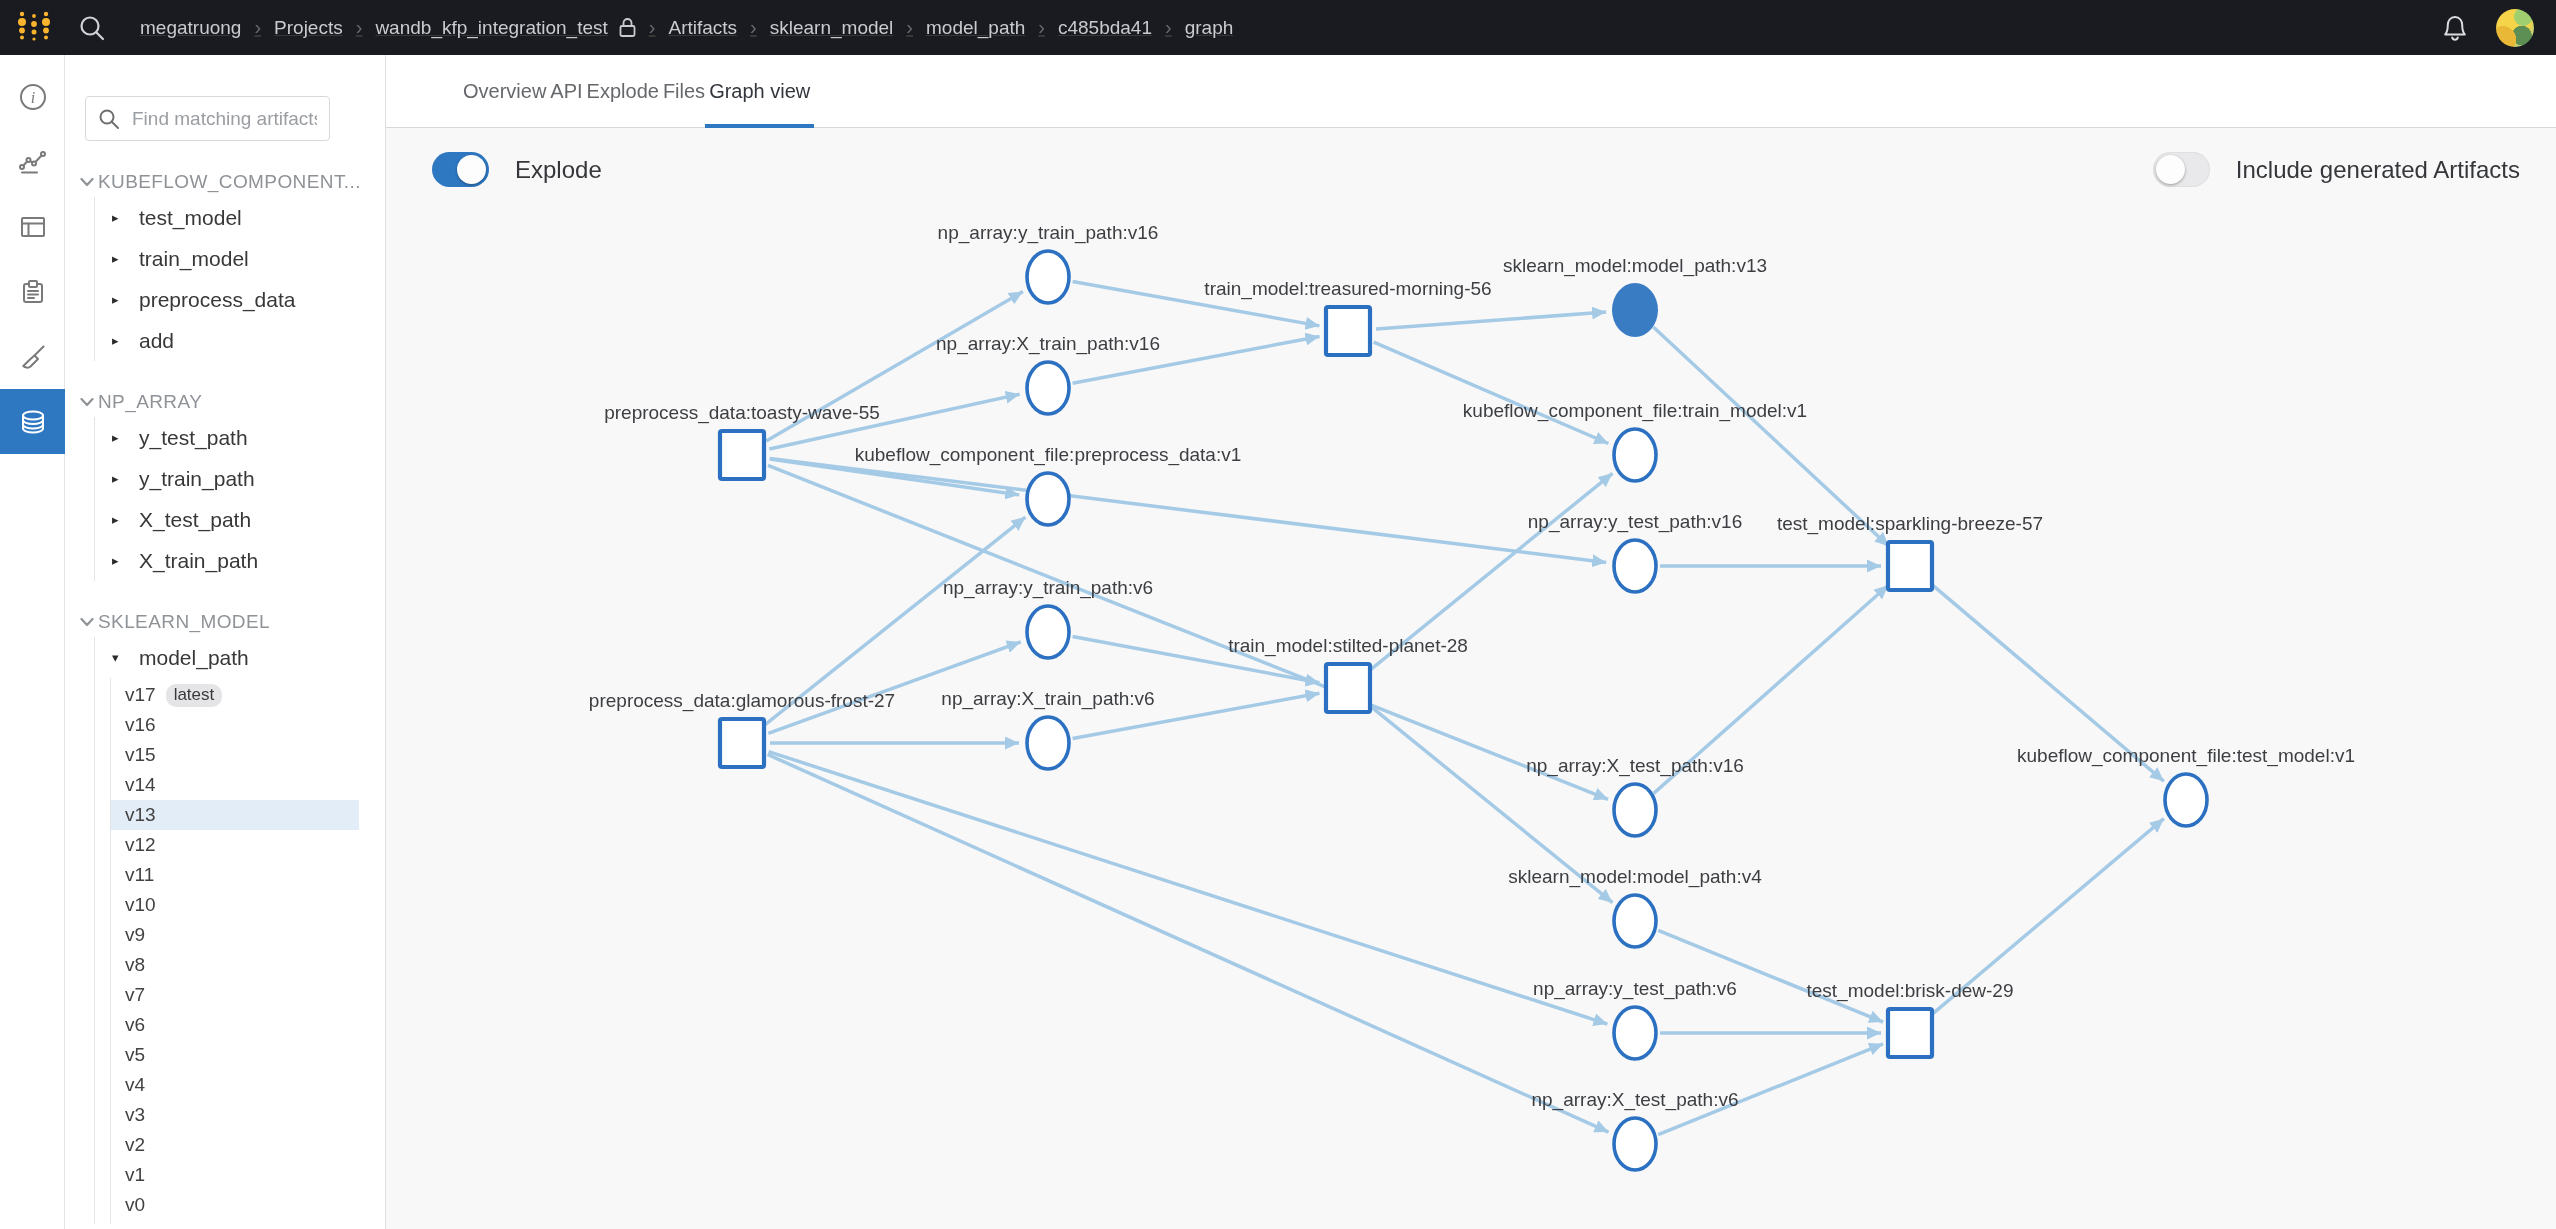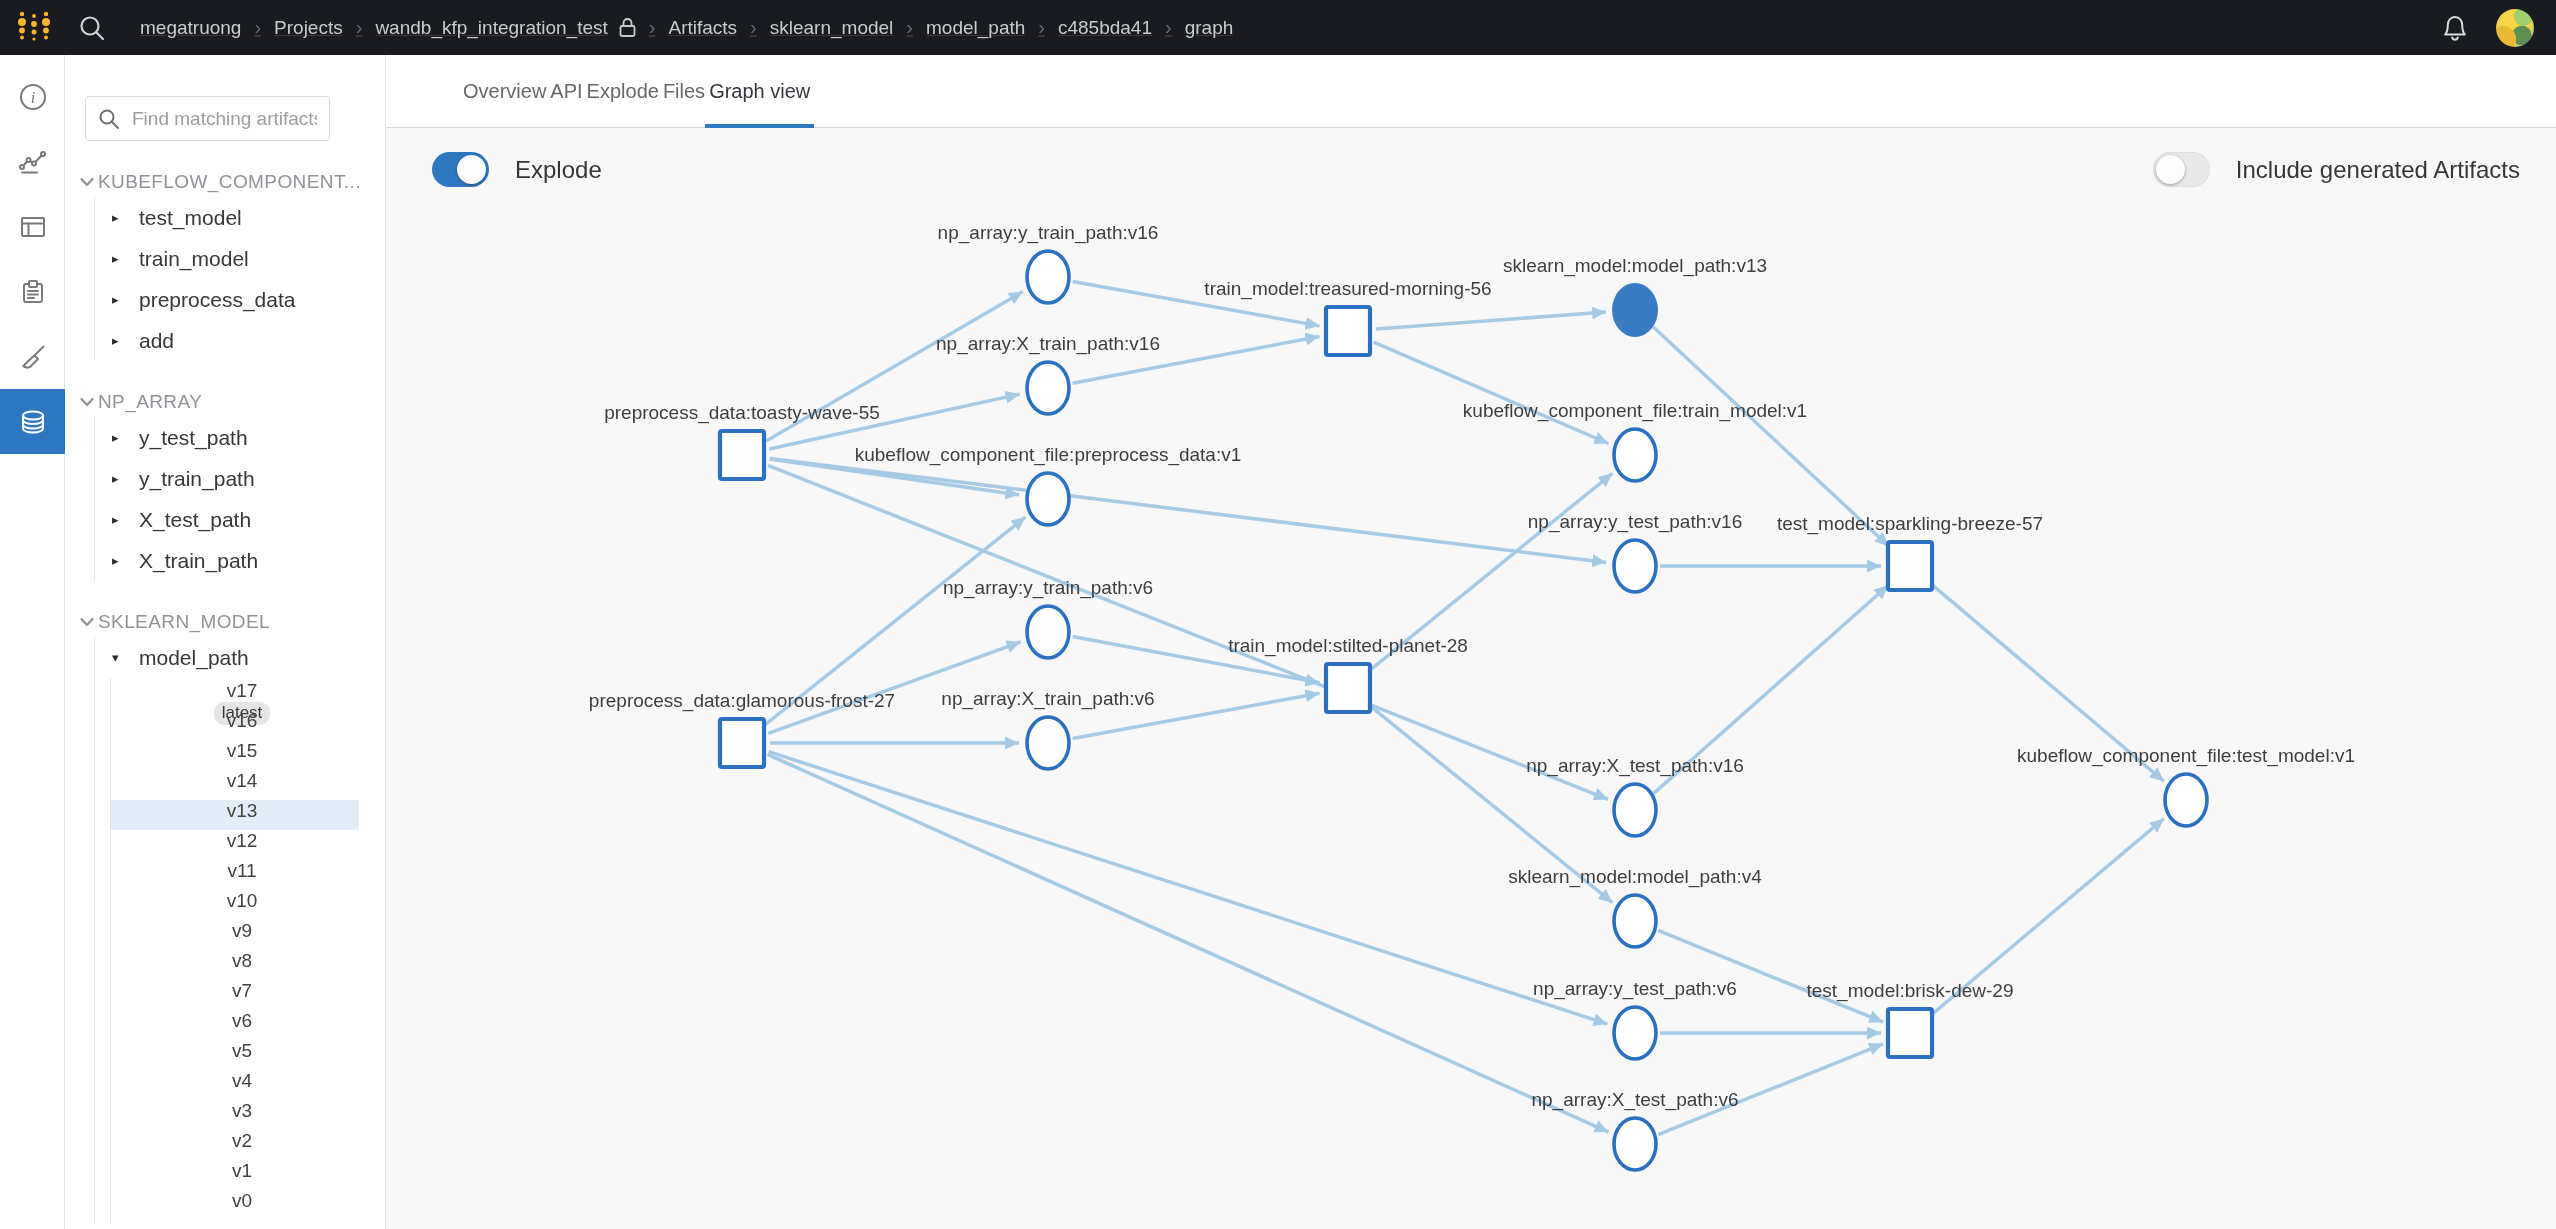--- a/index.html
+++ b/index.html
@@ -41,22 +41,22 @@
   .searchbox input { border:none; outline:none; width:100%; font-size:19px; font-family:"Liberation Sans",sans-serif; color:#383838; background:transparent; }
   .searchbox input::placeholder { color:#9a9da1; }
   .section { margin-top:26px; }
   .section-header { display:flex; align-items:center; gap:4px; padding-left:15px; height:30px;
     color:#8f9398; font-size:19px; letter-spacing:.4px; cursor:pointer; white-space:nowrap; }
   .section-body { margin-left:29px; border-left:1px solid #e4e4e4; }
   .tree-item { display:flex; align-items:center; gap:14px; padding-left:17px; height:41px;
     font-size:21px; color:#383838; cursor:pointer; white-space:nowrap; }
   .tri { font-size:13px; color:#2b2b2b; width:13px; flex:none; }
   .versions { margin-left:15px; border-left:1px solid #e4e4e4; padding:2px 0 4px 0; }
-  .version-row { height:30px; display:flex; align-items:center; padding-left:14px;
-    margin-right:26px; font-size:19px; color:#424242; cursor:pointer;flex-direction:column; }
+  .version-row { height:30px; display:flex; align-items:center; gap:10px; padding-left:14px;
+    margin-right:26px; font-size:19px; color:#424242; cursor:pointer; }
   .version-row.selected { background:#e3edf7; }
   .badge { background:#e5e5e7; color:#3a3a3a; font-size:17px; padding:1px 8px 2px; border-radius:10px; }
   
   .main { flex:1; display:flex; flex-direction:column; min-width:0; }
   .tabbar { height:73px; background:#ffffff; border-bottom:1px solid #d8d8d8;
     display:flex; align-items:stretch; padding-left:75px; flex:none; }
   .tab { display:flex; align-items:center; font-size:20px; color:#66686c; cursor:pointer; position:relative; padding:0 2px; }
   .tab.active { color:#33373d; }
   .tab.active::after { content:""; position:absolute; left:-2px; right:-2px; bottom:-1px; height:4px; background:#2e78c2; }
   .canvas { flex:1; position:relative; background:#f8f8f9; overflow:hidden; }

